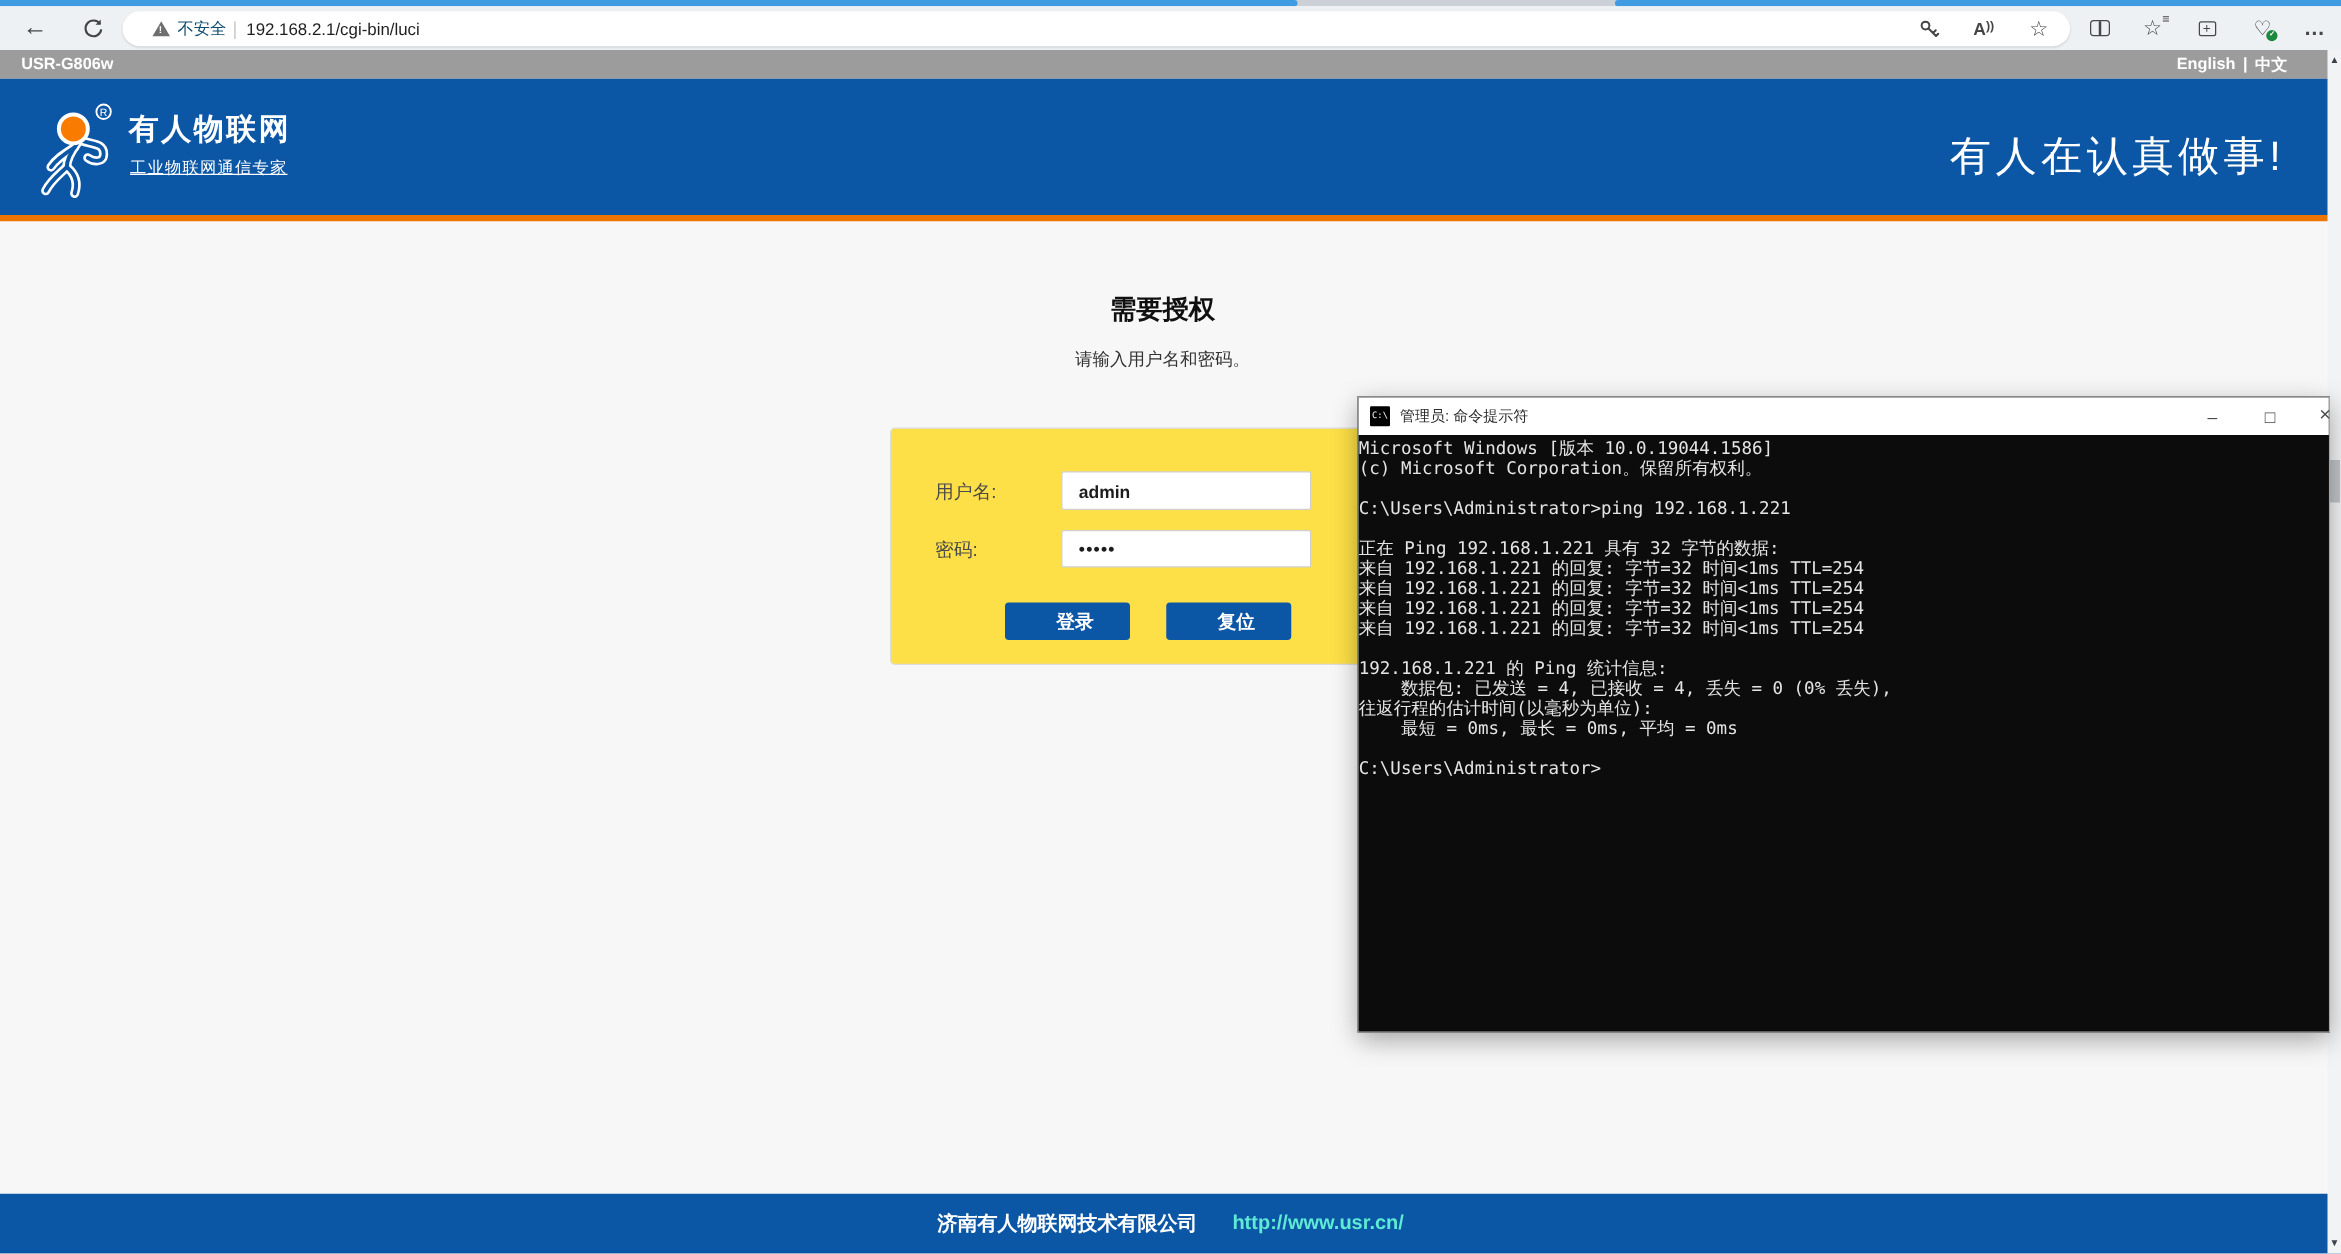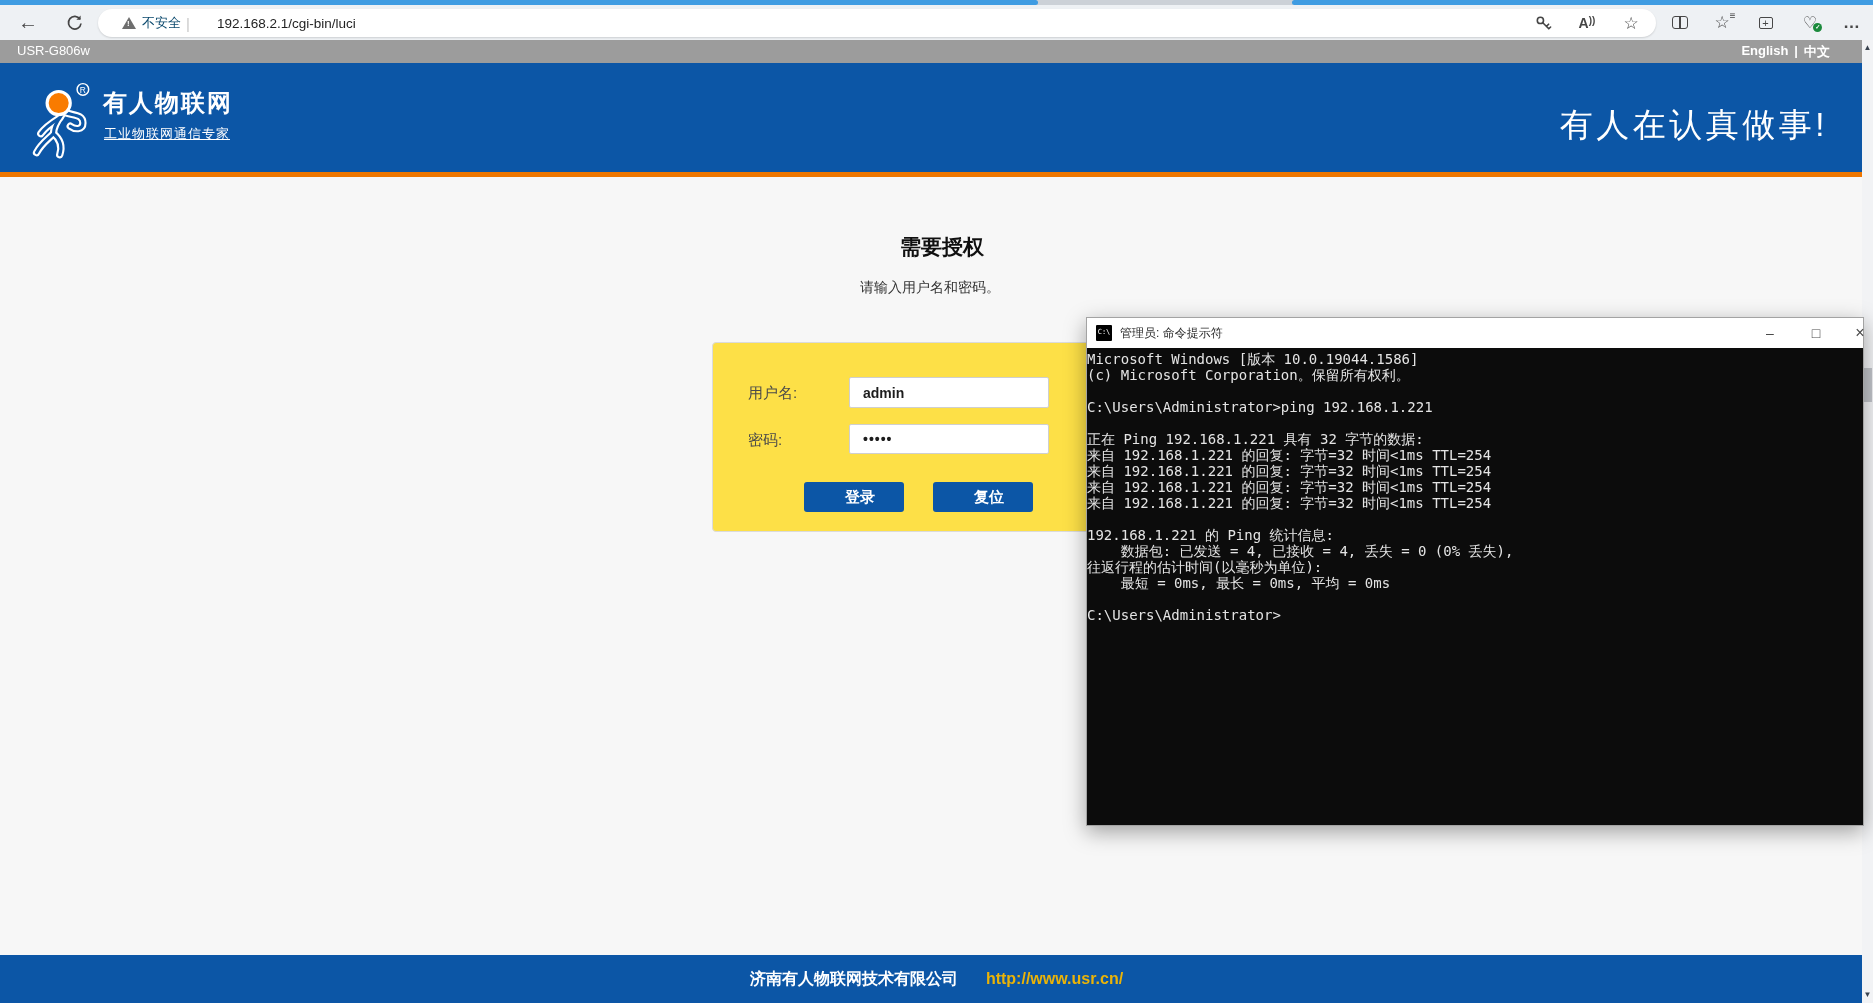--- a/index.html
+++ b/index.html
@@ -16,70 +16,70 @@
   
   #chrome { position:absolute; left:0; top:5px; width:1873px; height:35px; background:#eef1f4; }
   .chrome-ic { position:absolute; top:0; height:35px; display:flex; align-items:center; justify-content:center; color:#454545; }
   .glyph { font-size:20px; color:#454545; }
   #addr-pill { position:absolute; left:98px; top:4px; width:1558px; height:28px; background:#fff; border-radius:14px; box-shadow:0 1px 2px rgba(0,0,0,.14); }
   .pill-item { position:absolute; top:0; height:28px; display:flex; align-items:center; }
   .tri { position:relative; width:0; height:0; border-left:7px solid transparent; border-right:7px solid transparent; border-bottom:12px solid #6e6e6e; }
   .tri b { position:absolute; left:-2px; top:3px; font-size:8px; color:#fff; font-weight:bold; line-height:8px; }
   .sec-label { font-size:13px; color:#0c4a6e; }
   .pill-sep { color:#c9c9c9; font-size:15px; font-weight:400; }
-  .url-text { font-size:13.5px; color:#1f1f1f;margin-left:20px; }
+  .url-text { font-size:13.5px; color:#1f1f1f; }
   .readaloud { font-size:14px; font-weight:600; color:#454545; }
   .readaloud i { font-style:normal; font-size:10px; vertical-align:4px; }
   .star { font-size:17px; color:#454545; }
   .split-box { width:16px; height:13px; border:1.7px solid #474747; border-radius:3px; position:relative; }
   .split-box i { position:absolute; left:6px; top:0; width:1.7px; height:100%; background:#474747; }
   .favbar { position:relative; }
   .favbar .lines { position:absolute; right:-6px; top:-2px; font-size:10px; color:#454545; }
   .collect { width:14px; height:12px; border:1.7px solid #474747; border-radius:2px; position:relative; background:#eef1f4; }
   .collect i { position:absolute; left:2.2px; top:-1px; font-style:normal; font-size:11px; color:#474747; line-height:12px; }
   .collect::before { content:""; position:absolute; left:-4px; top:-4px; width:10px; height:9px; border:1.7px solid #474747; border-radius:2px; z-index:-1; }
   .essentials { position:relative; font-size:16px; color:#474747; }
   .essentials .badge { position:absolute; right:-5px; bottom:0px; width:9px; height:9px; background:#1b8a3c; border-radius:50%; color:#fff; font-size:6px; line-height:9px; text-align:center; font-weight:bold; }
   .menu-dots { font-size:17px; font-weight:bold; color:#474747; letter-spacing:1px; line-height:10px; }
 
   
   #device-bar { position:absolute; left:0; top:40px; width:1873px; height:23px; background:#9c9c9c; color:#fff; }
-  #device-model { position:absolute; left:17px; top:3px; font-size:13px; font-weight:normal; }
+  #device-model { position:absolute; left:17px; top:3px; font-size:13px; font-weight:bold; }
   #lang-switch { position:absolute; right:43px; top:3px; font-size:13px; font-weight:bold; display:flex; gap:6px; }
   #lang-switch span { cursor:pointer; }
 
   
   #header { position:absolute; left:0; top:63px; width:1873px; height:109px; background:#0c56a6; color:#fff; }
   #logo { position:absolute; left:30px; top:18px; }
   #brand { position:absolute; left:103px; top:24px; font-size:24px; font-weight:bold; letter-spacing:2px; }
   #slogan { position:absolute; left:104px; top:62px; font-size:13px; text-decoration:underline; letter-spacing:1px; }
   #tagline { position:absolute; right:45px; top:40px; font-size:33px; letter-spacing:3.5px; }
   #orange-divider { position:absolute; left:0; top:172px; width:1873px; height:5px; background:#ee7600; }
 
   
   #main { position:absolute; left:0; top:177px; width:1860px; height:778px; }
-  #auth-title { position:absolute; left:12px; top:56px; width:1860px; text-align:center; font-size:21px; font-weight:bold; color:#101010; }
+  #auth-title { position:absolute; left:0; top:56px; width:1860px; text-align:center; font-size:21px; font-weight:bold; color:#101010; }
   #auth-subtitle { position:absolute; left:0; top:102px; width:1860px; text-align:center; font-size:14px; color:#333; }
   #login-box { position:absolute; left:712px; top:165px; width:436px; height:190px; background:#fde047; border:1px solid #dbdbdb; border-radius:4px; }
   .fld-label { position:absolute; left:35px; font-size:15px; color:#4a4a4a; }
   .field { position:absolute; left:136px; width:200px; height:31px; background:#fff; border:1px solid #cfcfcf; border-radius:2px; padding-left:13px; font-family:"Liberation Sans",sans-serif; font-size:14px; font-weight:bold; color:#1d1d1d; }
   .btn { position:absolute; top:139px; width:100px; height:30px; background:#0c56a6; color:#fff; border:none; border-radius:3px; font-family:"Liberation Sans",sans-serif; font-size:15px; font-weight:bold; cursor:pointer;padding-left:12px; }
 
   
   #cmd { position:absolute; left:1086px; top:317px; width:778px; height:509px; background:#0c0c0c; border:1px solid #a3a3a3; box-shadow:0 6px 20px rgba(0,0,0,.35); z-index:50; }
   #cmd-titlebar { position:absolute; left:0; top:0; width:100%; height:30px; background:#fff; }
   #cmd-appicon { position:absolute; left:9px; top:7px; width:16px; height:16px; background:#000; color:#fff; font-family:"DejaVu Sans Mono",monospace; font-size:7px; line-height:15px; text-align:center; border-radius:1px; }
   #cmd-title { position:absolute; left:33px; top:7px; font-size:12px; color:#2b2b2b; }
   .cmd-ctl { position:absolute; top:0; width:34px; height:30px; text-align:center; line-height:30px; font-size:14px; color:#4a4a4a; cursor:pointer; }
   #cmd-min { left:666px; } #cmd-max { left:712px; } #cmd-close { left:756px; font-size:16px; }
   #cmd-body { position:absolute; left:0; top:30px; width:100%; height:477px; background:#0c0c0c; color:#e4e4e4; font-family:"DejaVu Sans Mono",monospace; font-size:14px; line-height:16px; padding:3px 2px 0 0; white-space:pre; overflow:hidden; }
 
   
   #footer { position:absolute; left:0; top:955px; width:1873px; height:48px; background:#0c56a6; display:flex; align-items:center; justify-content:center; gap:28px; color:#fff; font-size:16px; font-weight:bold; }
-  #footer a { color:#eab308; text-decoration:none; }
+  #footer a { color:#5eead4; text-decoration:none; }
 
   
   #scrollbar { position:absolute; left:1862px; top:40px; width:11px; height:963px; background:#f2f3f5; z-index:40; }
   .sb-arrow { position:absolute; left:0; width:11px; height:14px; text-align:center; font-size:8px; line-height:14px; color:#39424e; cursor:pointer; }
   #sb-up { top:1px; } #sb-down { bottom:1px; }
   #sb-thumb { position:absolute; left:1px; top:328px; width:9px; height:34px; background:#c1c4c9; cursor:grab; }
 </style>
 </head>
 <body>
 

